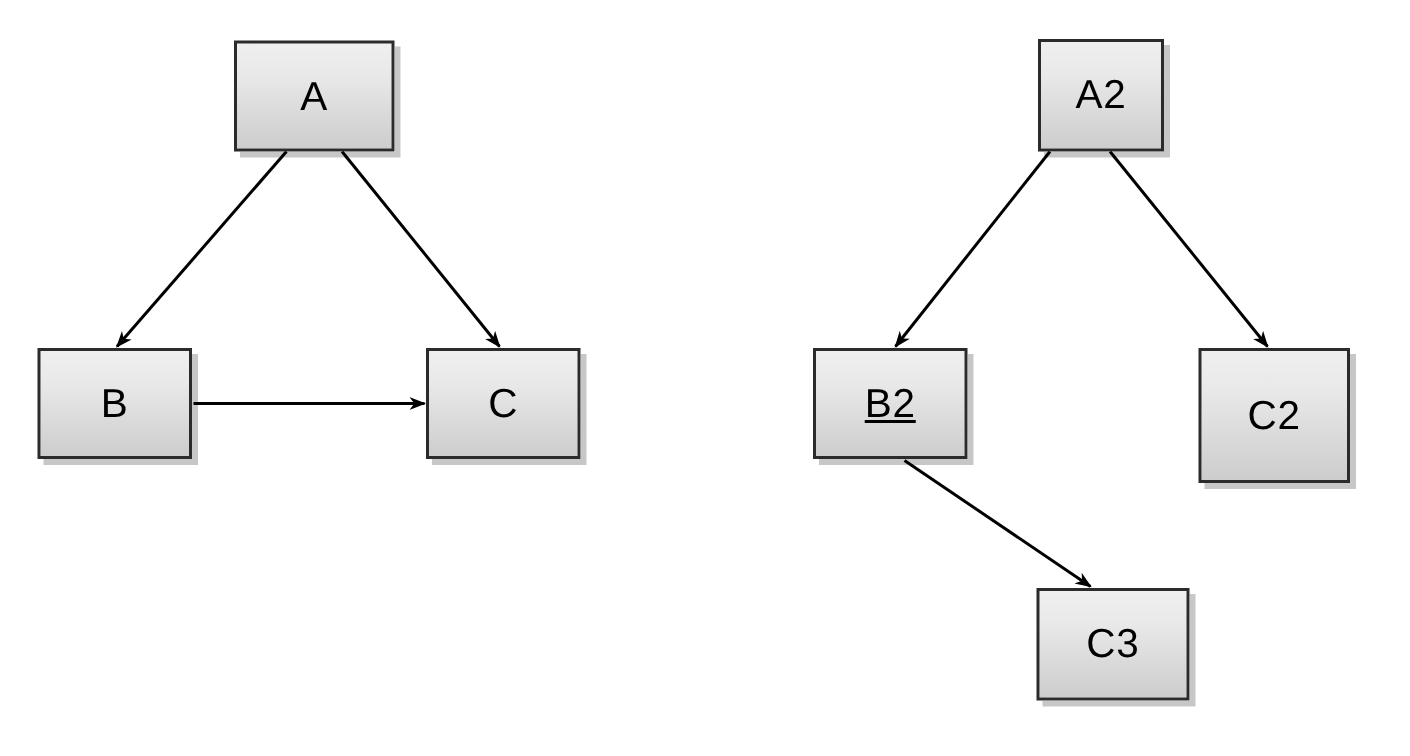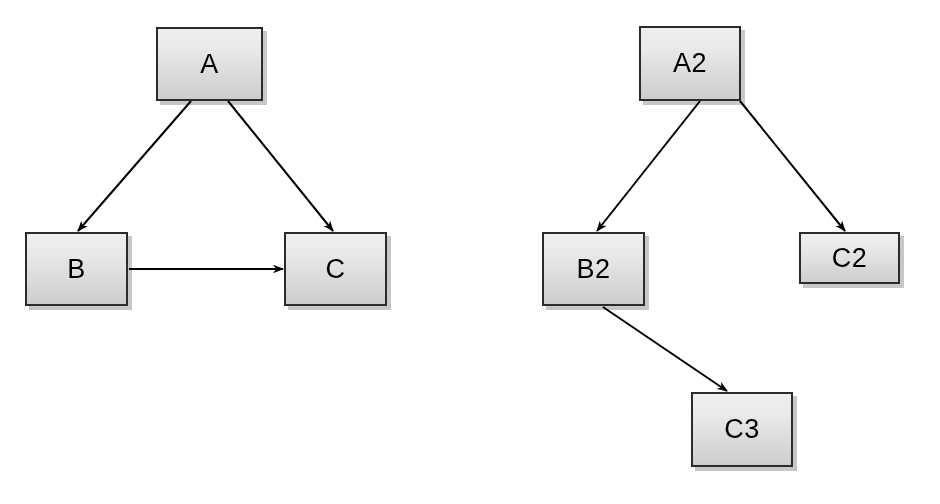--- a/index.html
+++ b/index.html
@@ -71,27 +71,27 @@
   <div id="node-layer">
       <div class="node" style="left: 156px; top: 27px; width: 107px; height: 74px;">
         <span class="node-label">A</span>
       </div>
       <div class="node" style="left: 25px; top: 232px; width: 103px; height: 74px;">
         <span class="node-label">B</span>
       </div>
       <div class="node" style="left: 284px; top: 232px; width: 103px; height: 74px;">
         <span class="node-label">C</span>
       </div>
-      <div class="node" style="left: 639px; top: 26px; width: 102px; height: 75px;">
+      <div class="node" style="left: 692px; top: 26px; width: 84px; height: 75px;">
         <span class="node-label">A2</span>
       </div>
-      <div class="node" style="left: 542px; top: 232px; width: 103px; height: 74px;">
+      <div class="node" style="left: 542px; top: 232px; width: 103px; height: 74px; text-decoration: underline;">
         <span class="node-label">B2</span>
       </div>
-      <div class="node" style="left: 799px; top: 232px; width: 101px; height: 52px;">
+      <div class="node" style="left: 799px; top: 232px; width: 101px; height: 90px;">
         <span class="node-label">C2</span>
       </div>
       <div class="node" style="left: 677px; top: 392px; width: 102px; height: 75px; margin-left: 14px;">
         <span class="node-label">C3</span>
       </div>
     </div>
 
 </div>
 
 </body></html>

